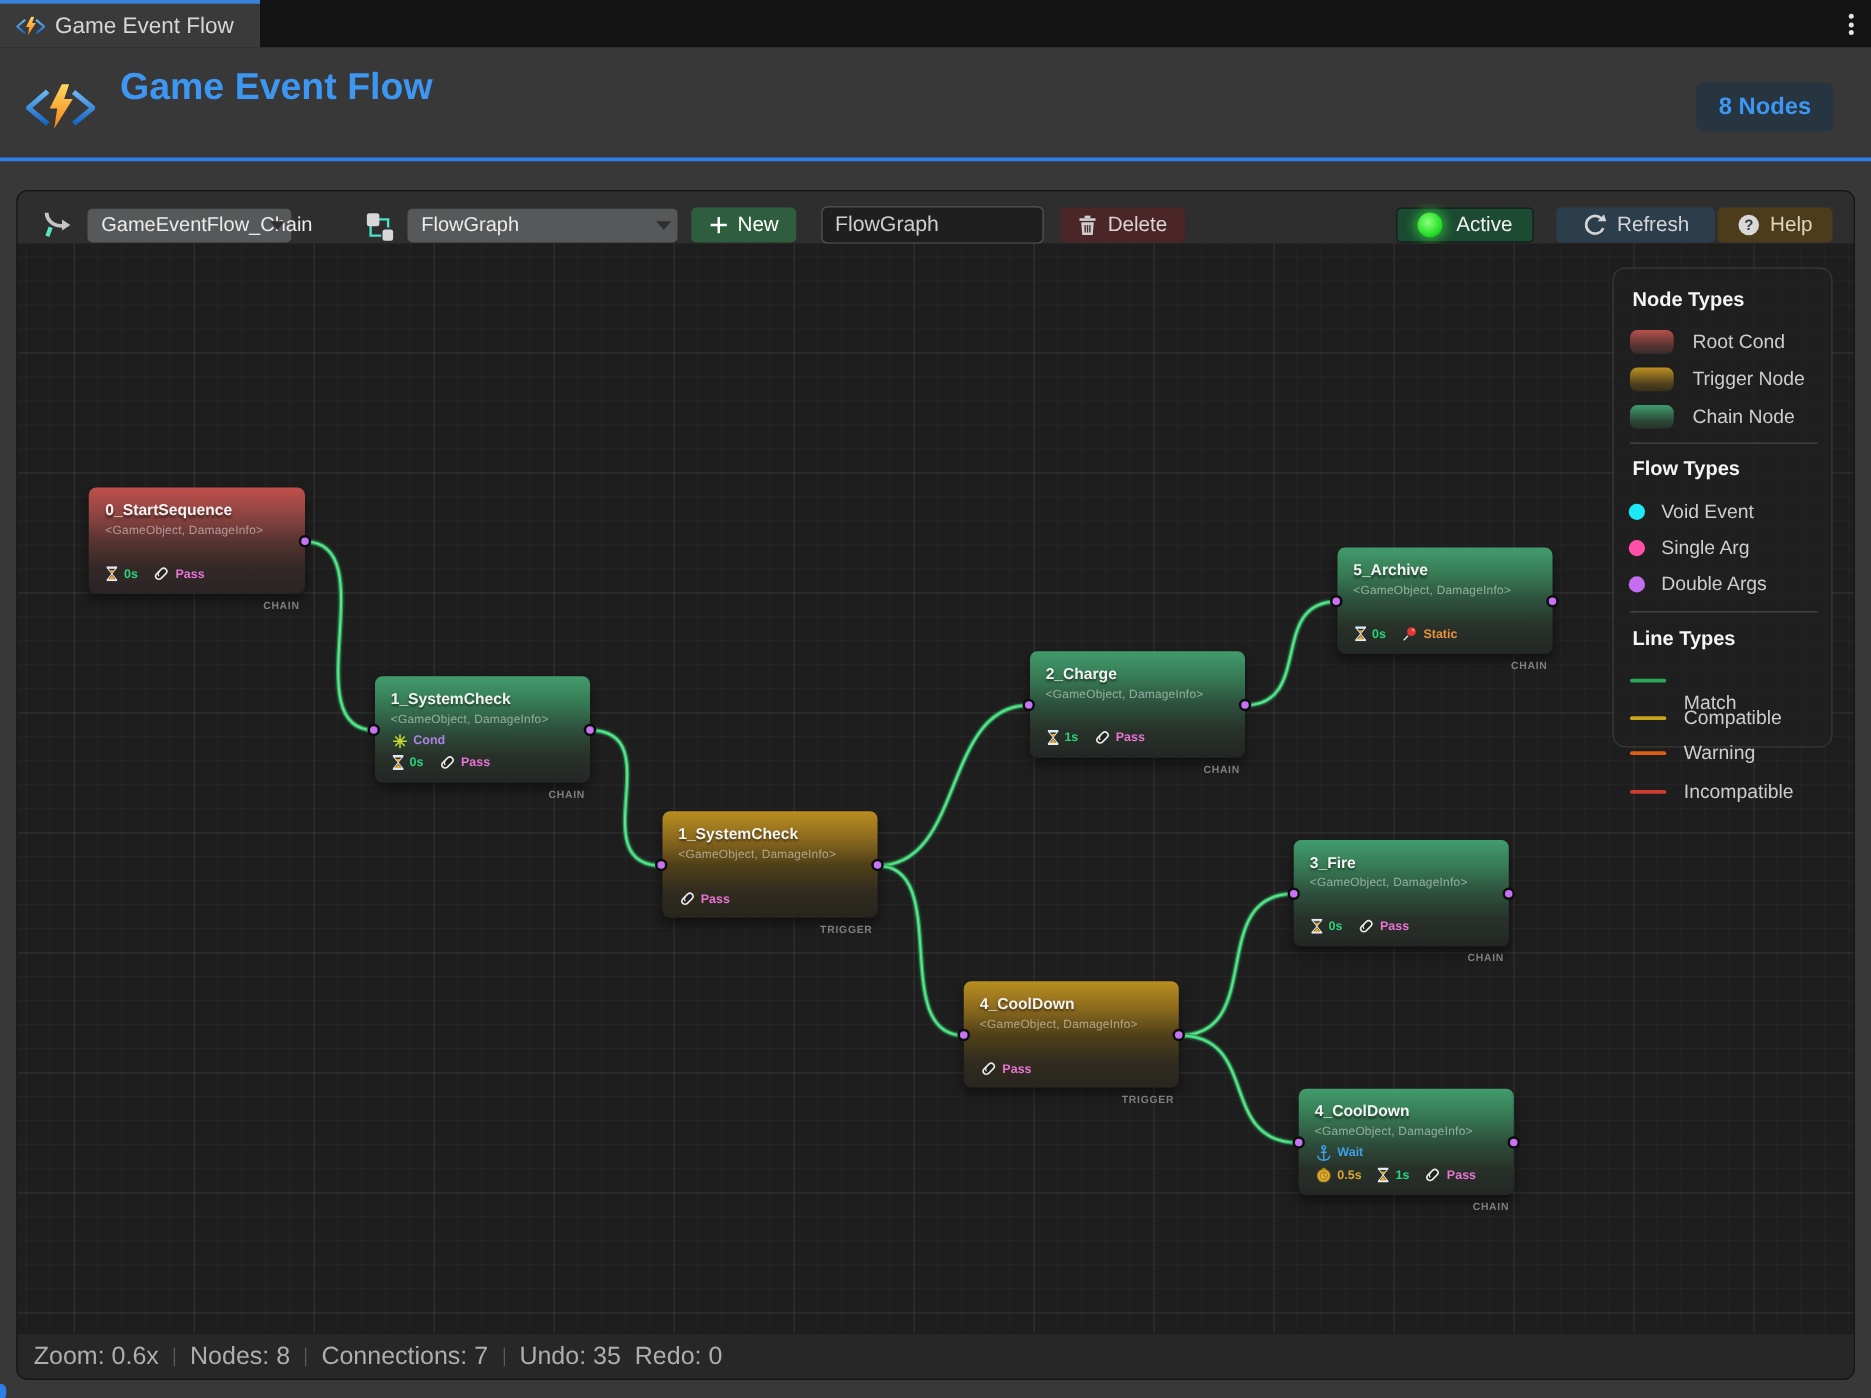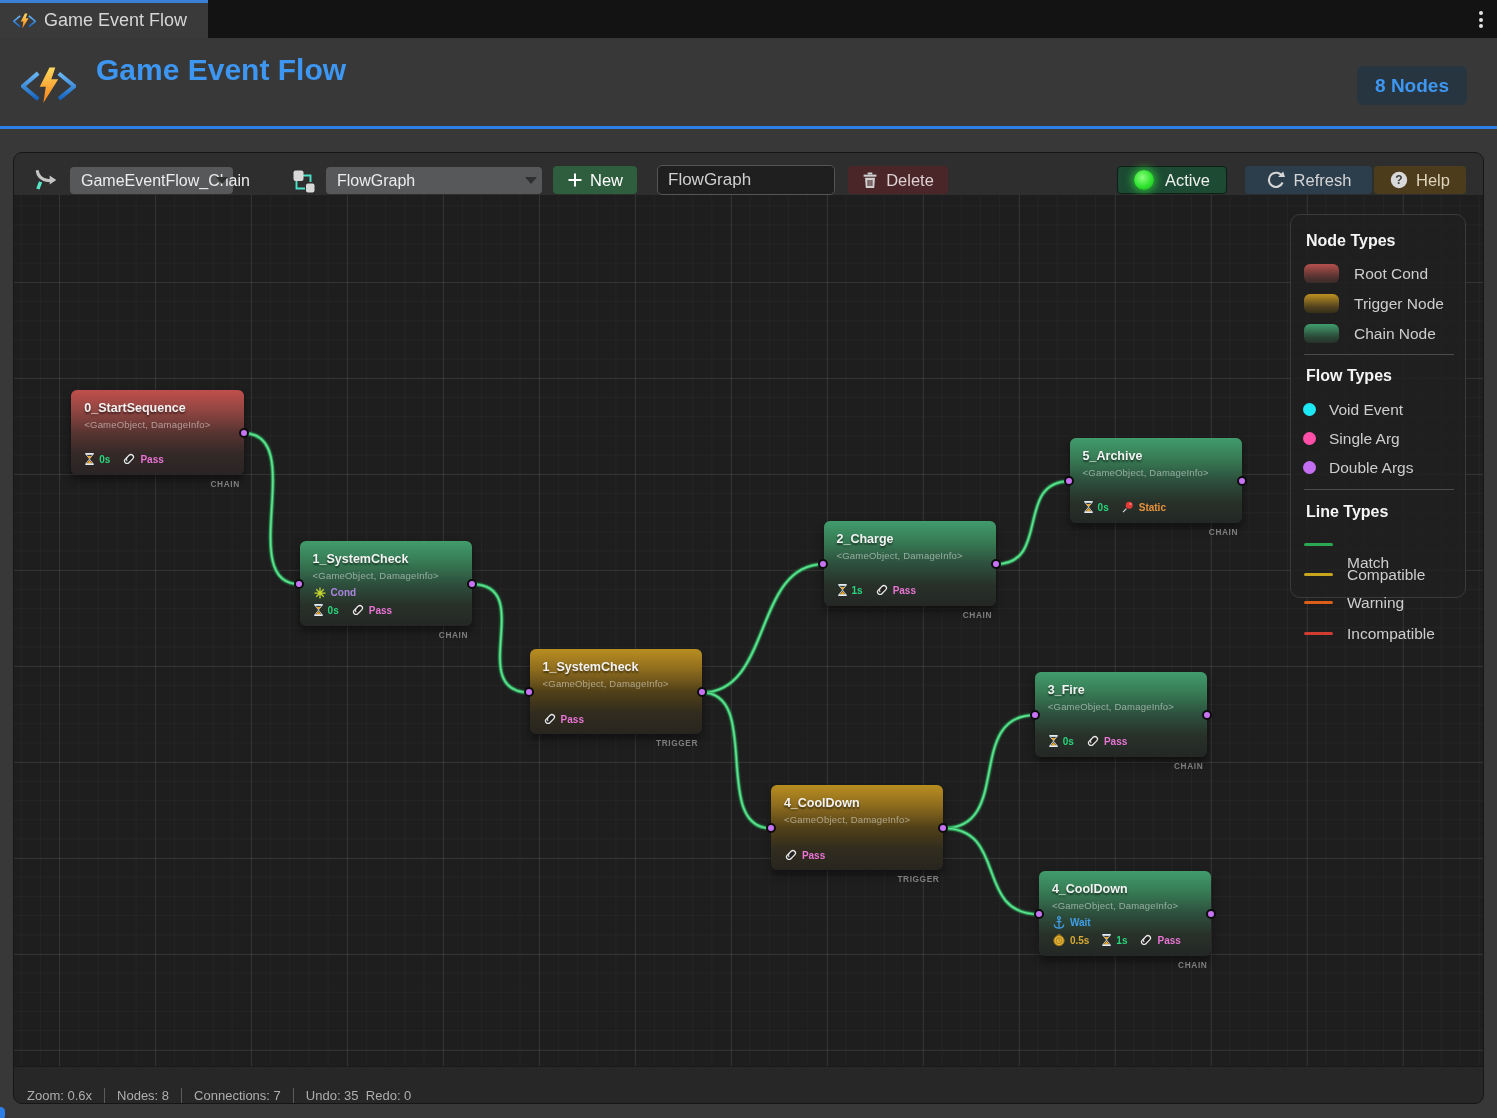--- a/index.html
+++ b/index.html
@@ -21,21 +21,21 @@
 .inp{position:absolute;left:643px;top:12px;width:178px;height:30px;background:#1f1f1f;border:1.5px solid #555;border-radius:5px;color:#cfcfcf;font-size:17px;display:flex;align-items:center;padding-left:10px}
 .canvas{position:absolute;left:0;top:42px;width:1469px;height:873px;overflow:hidden;background-color:#1e1e1e;
  background-image:
   linear-gradient(rgba(255,255,255,0.075) 1px, transparent 1px),
   linear-gradient(90deg, rgba(255,255,255,0.075) 1px, transparent 1px),
   linear-gradient(rgba(255,255,255,0.028) 1px, transparent 1px),
   linear-gradient(90deg, rgba(255,255,255,0.028) 1px, transparent 1px);
  background-size:96px 96px,96px 96px,19.2px 19.2px,19.2px 19.2px;
  background-position:0 87px,45px 0,0 10.2px,6.6px 0}
 .world{position:absolute;left:-14px;top:-194px;width:1497px;height:1118px}
-.status{position:absolute;left:0;bottom:0;width:100%;height:37px;background:#272727;border-top:1px solid #1a1a1a;display:flex;align-items:flex-end;color:#aeaeae;font-size:13px;padding-left:13px}
+.status{position:absolute;left:0;bottom:0;width:100%;height:37px;background:#272727;border-top:1px solid #1a1a1a;display:flex;align-items:center;color:#aeaeae;font-size:20px;padding-left:13px}
 .status i{display:inline-block;width:1px;height:15px;background:#5c5c5c;margin:0 12px}
 .node{position:absolute;width:172.5px;height:85px;border-radius:6px;box-shadow:0 5px 9px rgba(0,0,0,0.45)}
 .node.red{background:linear-gradient(180deg,#c04f4c 0%,#8f4541 25%,#583431 50%,#342927 75%,#292425 100%)}
 .node.green{background:linear-gradient(180deg,#419c6c 0%,#377a54 25%,#2d503d 50%,#283129 75%,#242725 100%)}
 .node.gold{background:linear-gradient(180deg,#b98e20 0%,#8d6b1e 25%,#514118 50%,#312c1e 75%,#27251f 100%)}
 .nt{position:absolute;left:13px;top:11px;font-size:12.5px;font-weight:bold;color:#f2f2f2;text-shadow:0 2px 2px rgba(0,0,0,0.55)}
 .ns{position:absolute;left:13px;top:29px;font-size:9.5px;color:rgba(255,255,255,0.48);letter-spacing:0.2px}
 .row{position:absolute;left:14px;height:13px;display:flex;align-items:center;font-size:10px;font-weight:bold}
 .row svg{flex:none;margin-right:5px}
 .row span{margin-right:13px}

